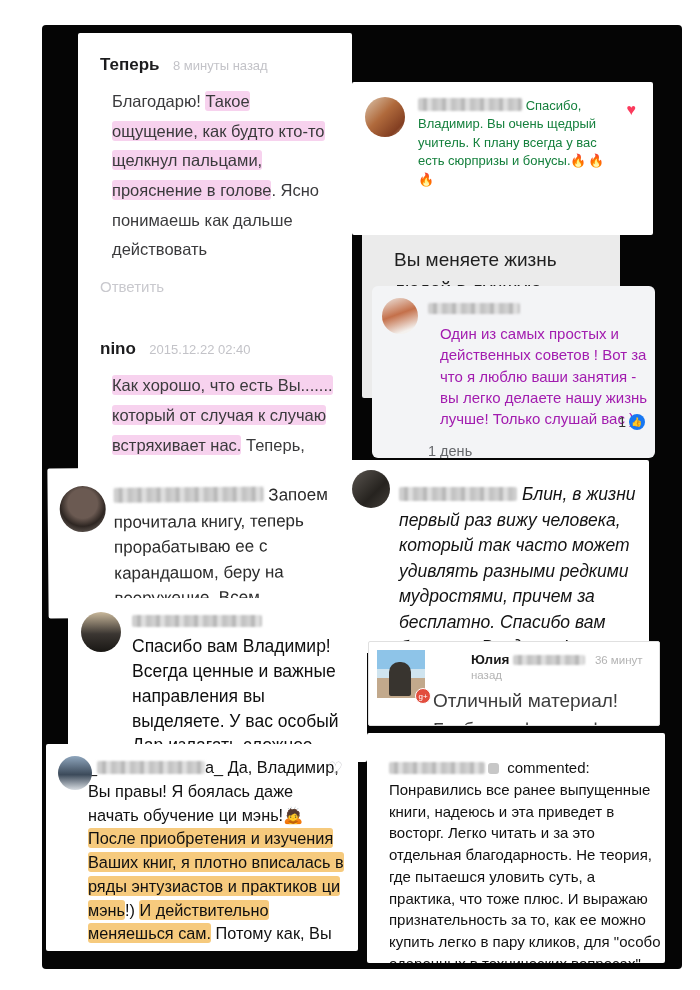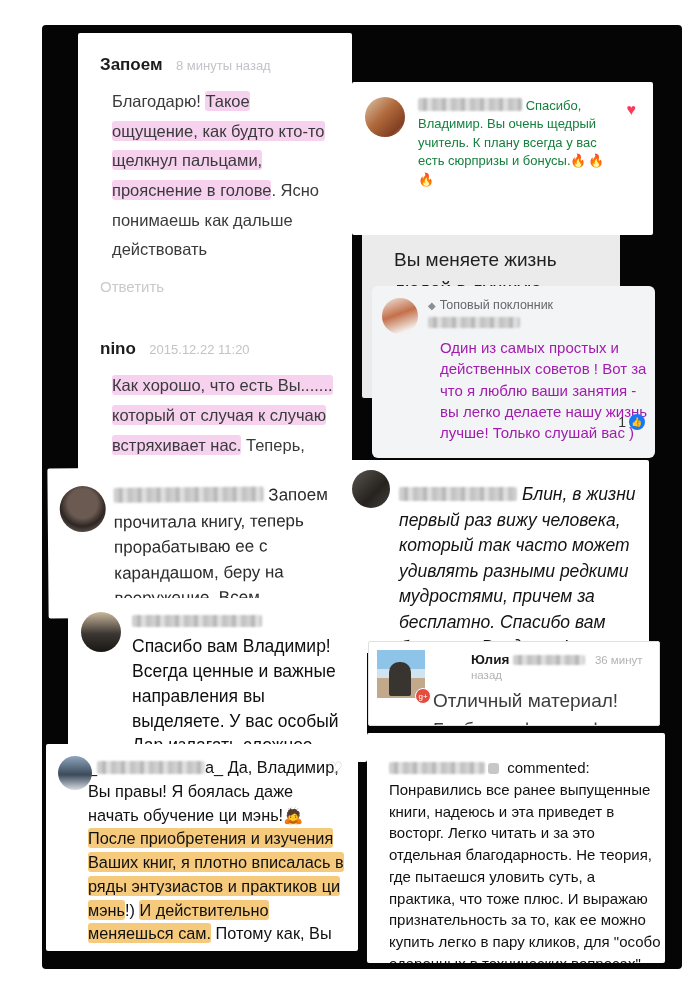--- a/index.html
+++ b/index.html
@@ -90,48 +90,45 @@
   #c10 .heart{position:absolute;right:15px;top:14px;font-size:17px;color:#c7c7cc;}
   #c10 .txt{margin-left:30px;margin-top:2px;font-size:16.3px;line-height:1.46;color:#101010;width:258px;}
 </style>
 </head>
 <body>
 
 <div id="board"></div>
 
 <div class="card" id="c1">
   <div class="hdr">
-    <span class="nm">Запоем</span>
+    <span class="nm">Теперь</span>
     <span class="tm">8 минуты назад</span>
   </div>
   <p class="body"><span>Благодарю! </span><span class="hl-pink">Такое ощущение, как будто кто-то щелкнул пальцами, прояснение в голове</span><span>. Ясно понимаешь как дальше действовать</span></p>
   <div class="reply">Ответить</div>
   <div class="hdr hdr2">
     <span class="nm">nino</span>
-    <span class="tm">2015.12.22 11:20</span>
+    <span class="tm">2015.12.22 02:40</span>
   </div>
   <p class="body"><span class="hl-pink">Как хорошо, что есть Вы....... который от случая к случаю встряхивает нас.</span><span> Теперь,  когда я что-то буду хотеть , буду спрашивать у другого Я (настоящего),  правда хочу и надо или нет. </span></p>
 </div>
 
 <div class="card" id="c3">
   <p class="txt">Вы меняете жизнь людей в лучшую сторону! Сотни Ваших учеников являются лучшими в своем деле! Здравия Вам и долгих лет жизни!!</p>
 </div>
 
 <div class="card" id="c2">
   <div class="avatar"></div>
   <span class="heart">♥</span>
   <p class="txt"><span class="blur" style="width:104px"></span> <span>Спасибо, Владимир. Вы очень щедрый учитель. К плану всегда у вас есть сюрпризы и бонусы.</span><span class="fire">🔥🔥🔥</span></p>
 </div>
 
 <div class="card" id="c4">
   <div class="avatar"></div>
   <div class="content">
-    <div class="badge">
-      <span class="bico">◆</span><span>Топовый поклонник</span>
-    </div>
     <div class="blur nameblur"></div>
     <p class="txt">Один из самых простых и действенных советов ! Вот за что я люблю ваши занятия - вы легко делаете нашу жизнь лучше! Только слушай вас )</p>
     <div class="foot">
       <span class="tm">1 день</span><br>
       
     </div>
   </div>
   <div class="likes">
     <span>1</span>
     <span class="thumb">👍</span>

